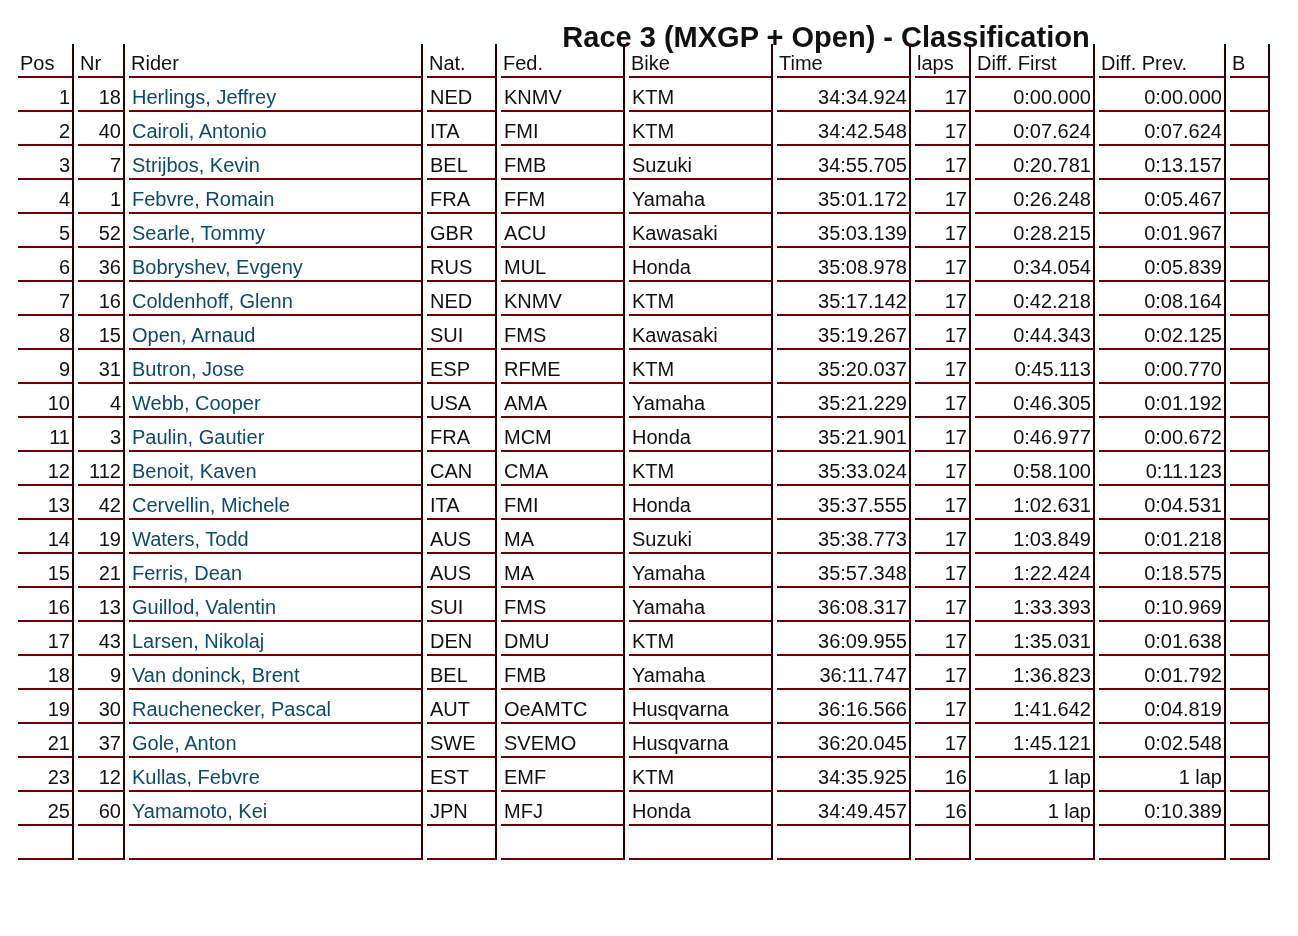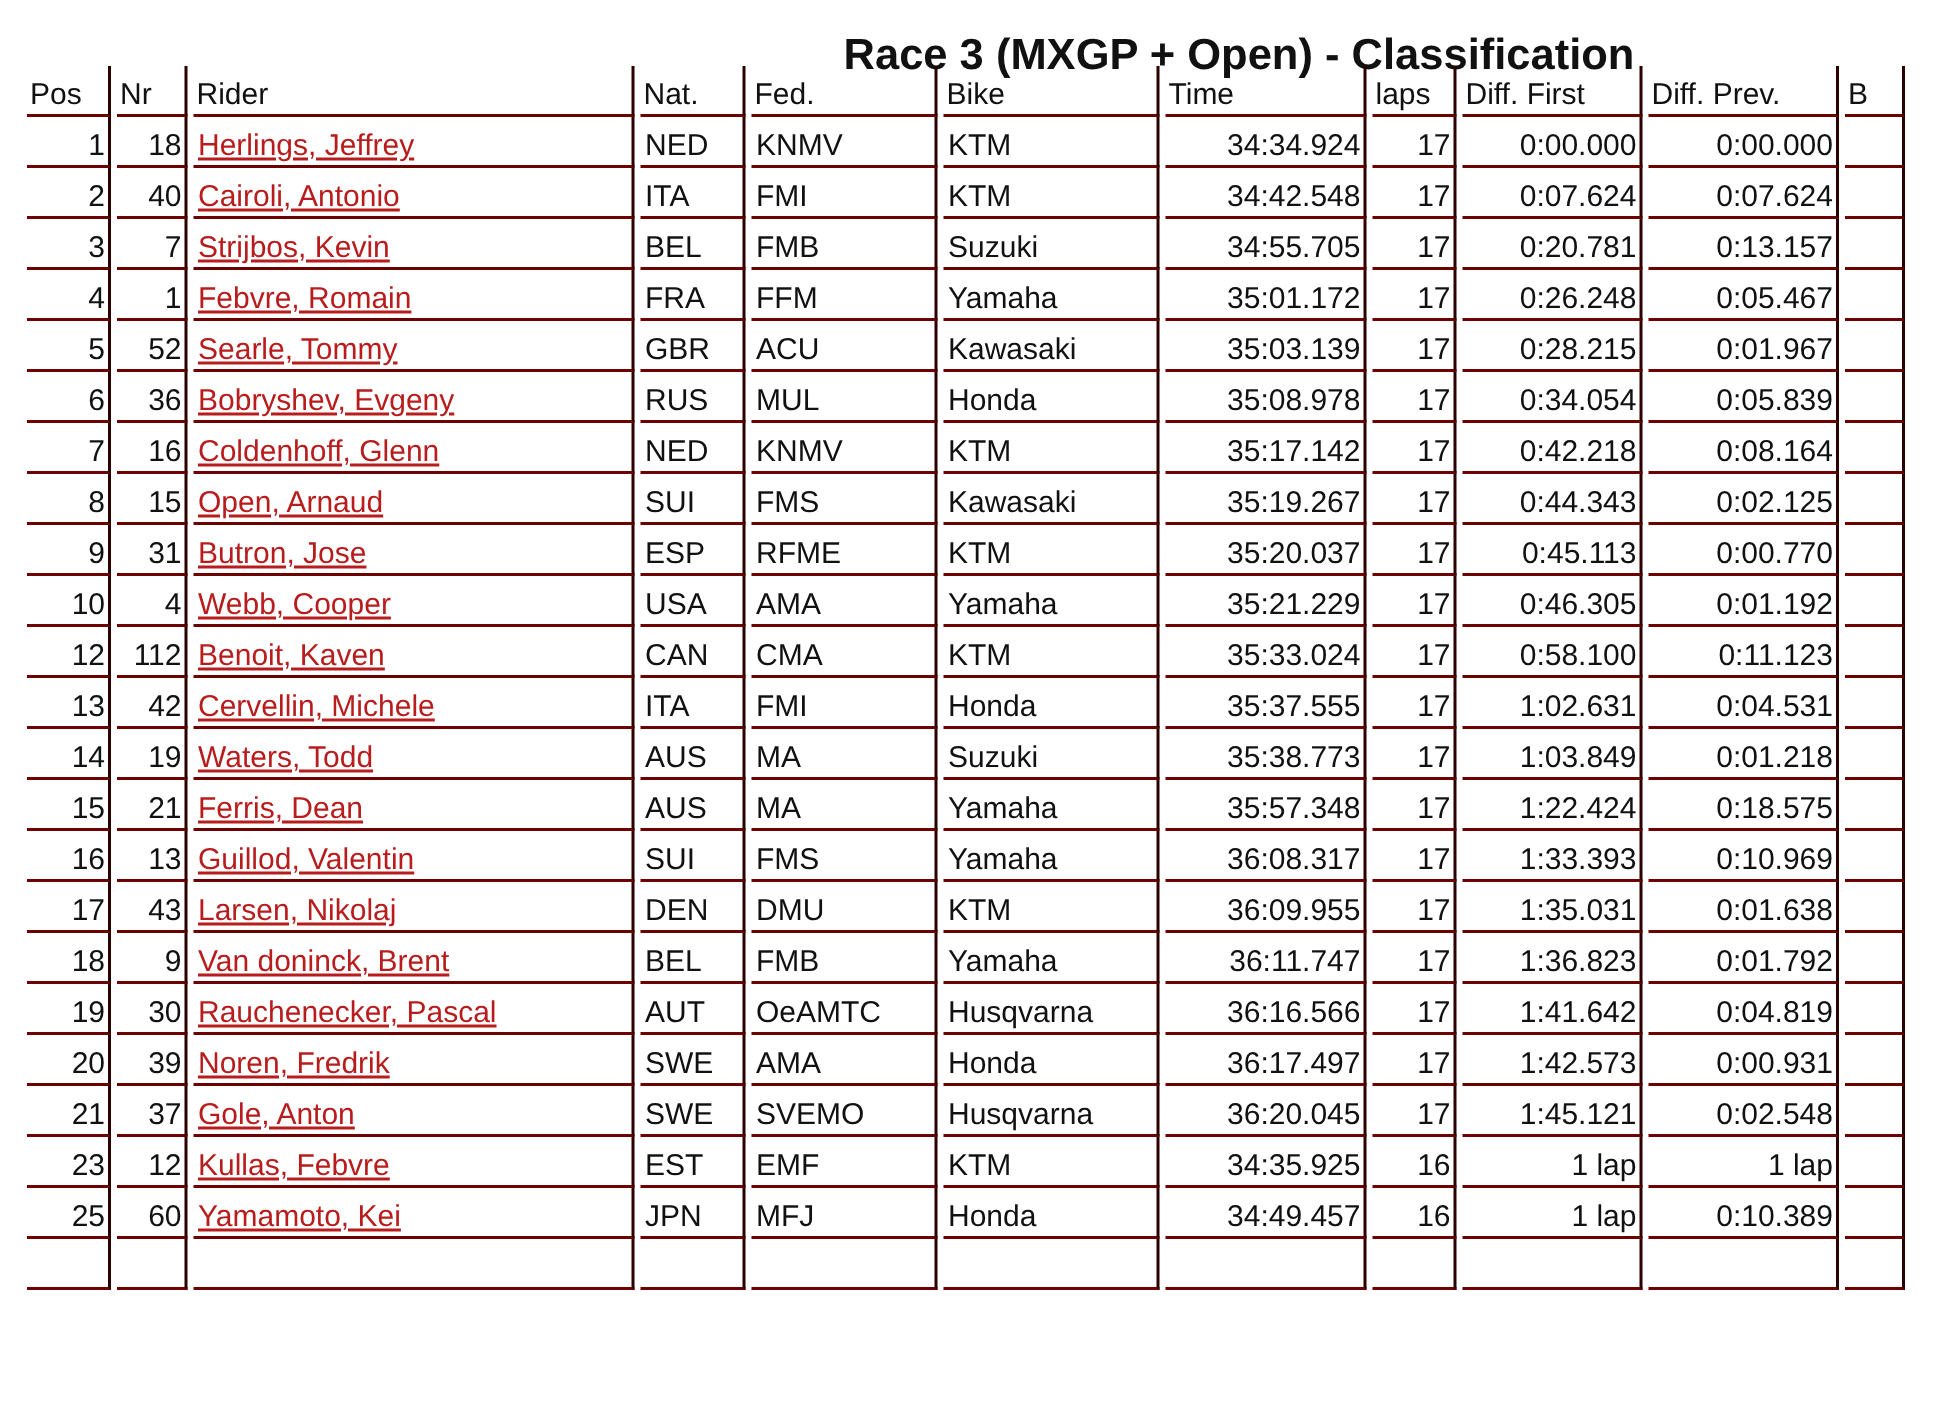--- a/index.html
+++ b/index.html
@@ -48,22 +48,21 @@
     overflow: hidden;
     vertical-align: bottom;
     line-height: 26px;
     font-weight: normal;
     text-align: left;
   }
   table.results th { padding-left: 2px; }
   table.results td.num { text-align: right; padding-right: 2px; }
   table.results td.txt { text-align: left; padding-left: 3px; }
   table.results td a {
-    color: #b91c1c;
-    text-decoration: underline;
+    color: #0c4a6e;
     text-decoration-thickness: 2px;
     text-underline-offset: 2px;
     cursor: pointer;
   }
   col.c-pos { width: 56px; }
   col.c-nr { width: 47px; }
   col.c-rider { width: 294px; }
   col.c-nat { width: 70px; }
   col.c-fed { width: 124px; }
   col.c-bike { width: 144px; }
@@ -233,20 +232,33 @@
           <td class="txt">USA</td>
           <td class="txt">AMA</td>
           <td class="txt">Yamaha</td>
           <td class="num">35:21.229</td>
           <td class="num">17</td>
           <td class="num">0:46.305</td>
           <td class="num">0:01.192</td>
           <td class="txt"></td>
         </tr>
         <tr>
+          <td class="num">11</td>
+          <td class="num">3</td>
+          <td class="txt"><a>Paulin, Gautier</a></td>
+          <td class="txt">FRA</td>
+          <td class="txt">MCM</td>
+          <td class="txt">Honda</td>
+          <td class="num">35:21.901</td>
+          <td class="num">17</td>
+          <td class="num">0:46.977</td>
+          <td class="num">0:00.672</td>
+          <td class="txt"></td>
+        </tr>
+        <tr>
           <td class="num">12</td>
           <td class="num">112</td>
           <td class="txt"><a>Benoit, Kaven</a></td>
           <td class="txt">CAN</td>
           <td class="txt">CMA</td>
           <td class="txt">KTM</td>
           <td class="num">35:33.024</td>
           <td class="num">17</td>
           <td class="num">0:58.100</td>
           <td class="num">0:11.123</td>
@@ -334,33 +346,20 @@
           <td class="num">19</td>
           <td class="num">30</td>
           <td class="txt"><a>Rauchenecker, Pascal</a></td>
           <td class="txt">AUT</td>
           <td class="txt">OeAMTC</td>
           <td class="txt">Husqvarna</td>
           <td class="num">36:16.566</td>
           <td class="num">17</td>
           <td class="num">1:41.642</td>
           <td class="num">0:04.819</td>
-          <td class="txt"></td>
-        </tr>
-        <tr>
-          <td class="num">20</td>
-          <td class="num">39</td>
-          <td class="txt"><a>Noren, Fredrik</a></td>
-          <td class="txt">SWE</td>
-          <td class="txt">AMA</td>
-          <td class="txt">Honda</td>
-          <td class="num">36:17.497</td>
-          <td class="num">17</td>
-          <td class="num">1:42.573</td>
-          <td class="num">0:00.931</td>
           <td class="txt"></td>
         </tr>
         <tr>
           <td class="num">21</td>
           <td class="num">37</td>
           <td class="txt"><a>Gole, Anton</a></td>
           <td class="txt">SWE</td>
           <td class="txt">SVEMO</td>
           <td class="txt">Husqvarna</td>
           <td class="num">36:20.045</td>

